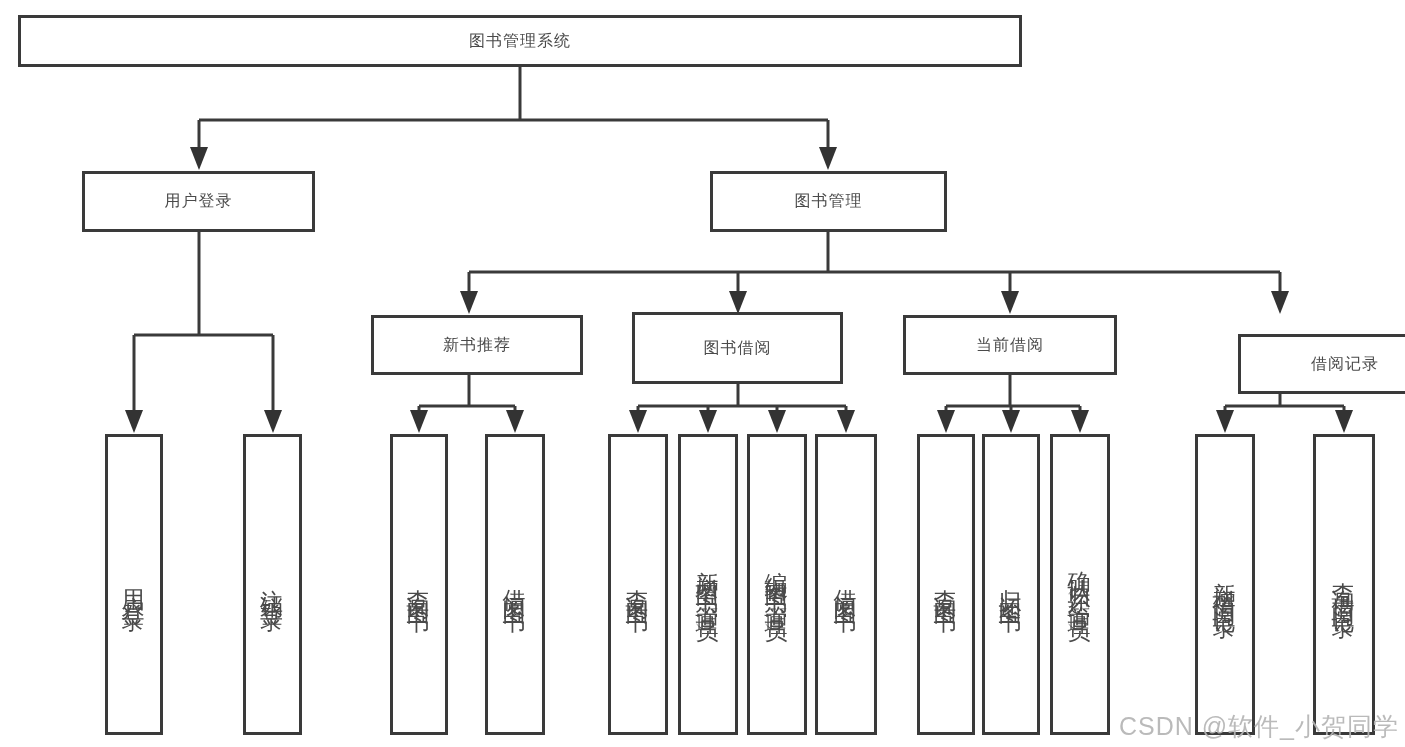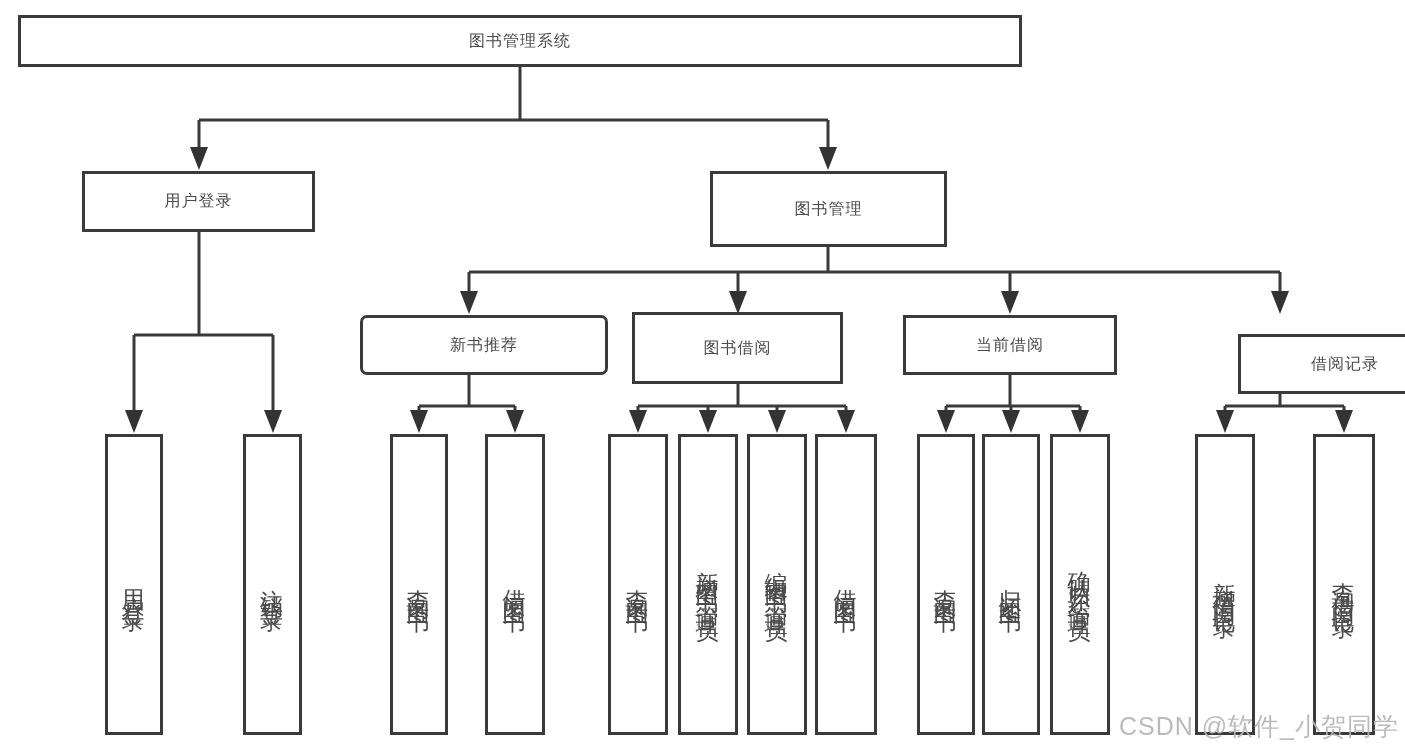--- a/index.html
+++ b/index.html
@@ -123,25 +123,25 @@
     </g>
   </svg>
 
   <div class="node hbox" style="left:18px; top:15px; width:1004px; height:52px;">
     <span>图书管理系统</span>
   </div>
 
   <div class="node hbox" style="left:82px; top:171px; width:233px; height:61px;">
     <span>用户登录</span>
   </div>
-  <div class="node hbox" style="left:710px; top:171px; width:237px; height:76px;">
+  <div class="node hbox" style="left:710px; top:171px; width:237px; height:61px;">
     <span>图书管理</span>
   </div>
 
-  <div class="node hbox" style="left:360px; top:315px; width:248px; height:60px;border-radius:7px;">
+  <div class="node hbox" style="left:371px; top:315px; width:212px; height:60px;">
     <span>新书推荐</span>
   </div>
   <div class="node hbox" style="left:632px; top:312px; width:211px; height:72px;">
     <span>图书借阅</span>
   </div>
   <div class="node hbox" style="left:903px; top:315px; width:214px; height:60px;">
     <span>当前借阅</span>
   </div>
   <div class="node hbox" style="left:1238px; top:315px; width:214px; height:60px;margin-top:19px;">
     <span>借阅记录</span>

